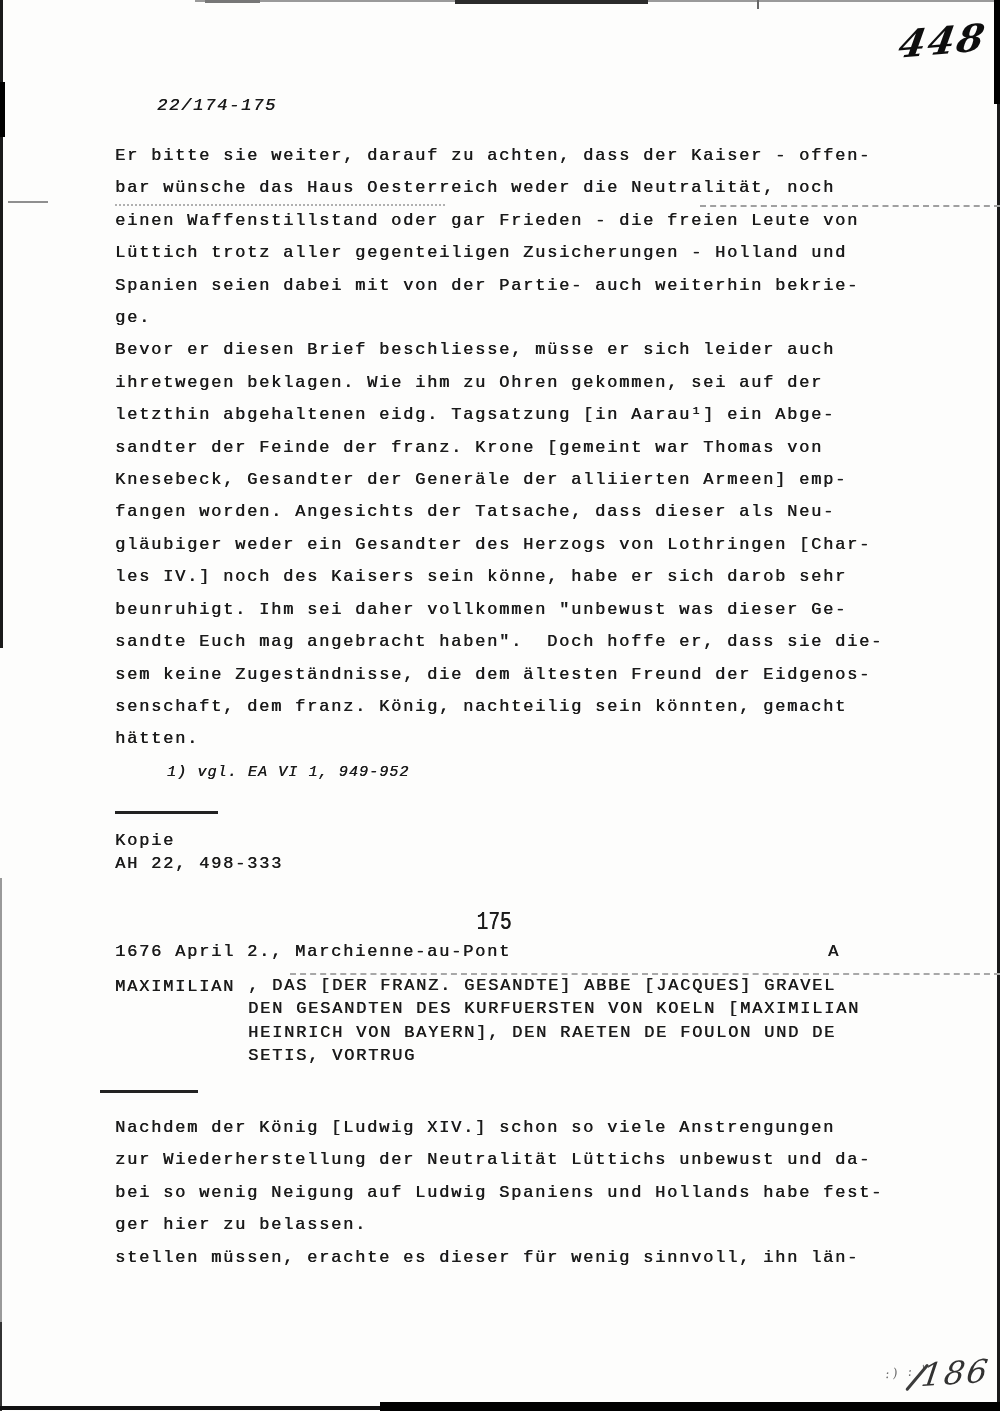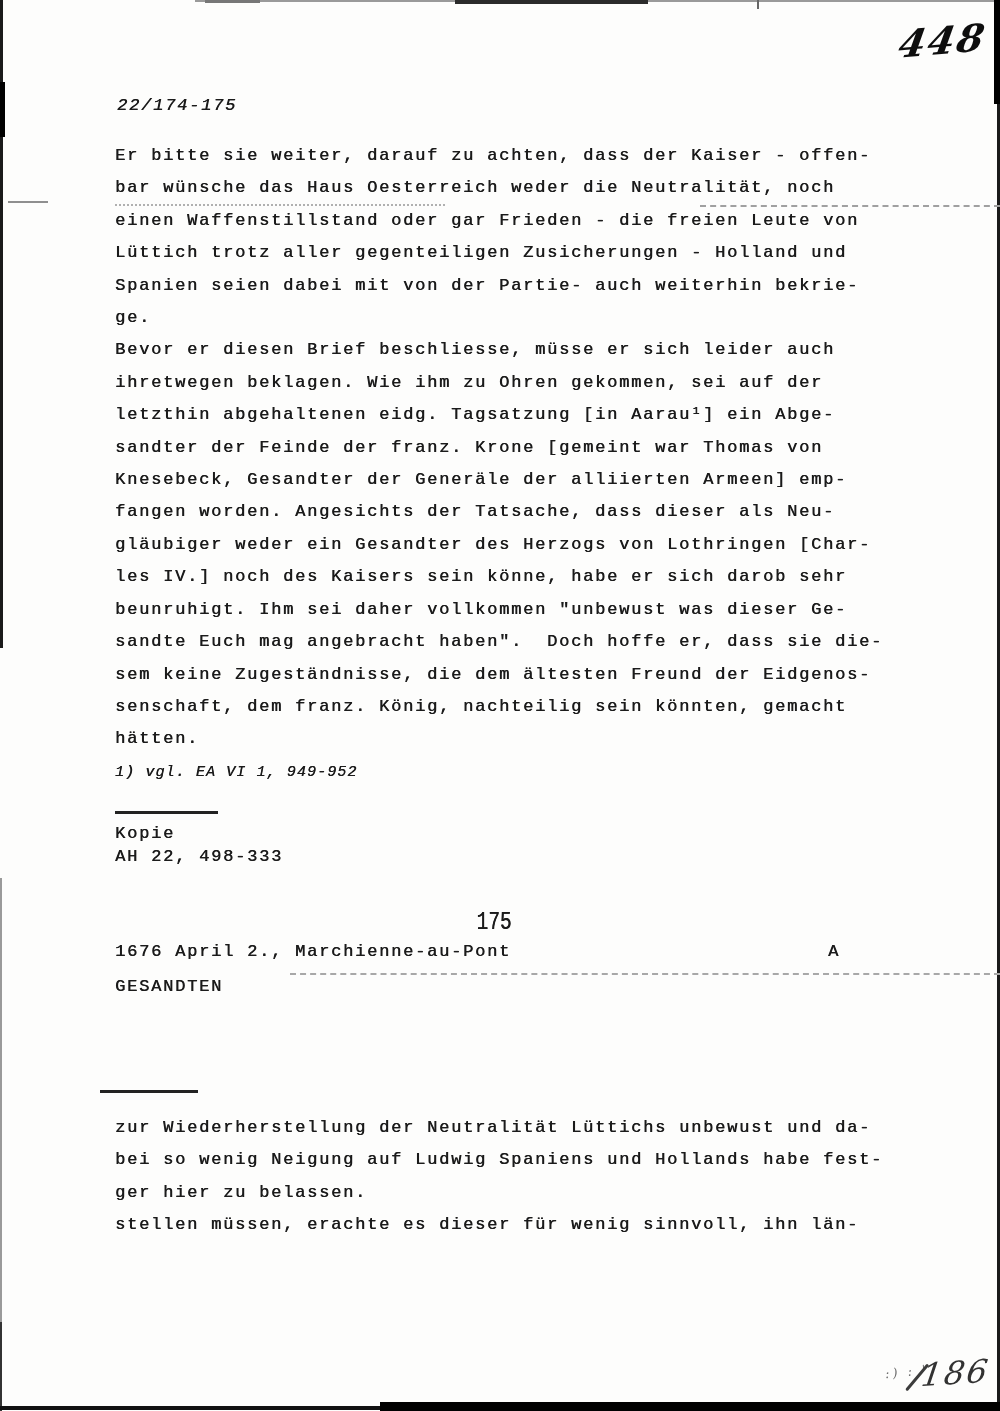--- a/index.html
+++ b/index.html
@@ -8,23 +8,23 @@
     position:relative; width:1000px; height:1411px;
     background:#fdfdfc; overflow:hidden;
     font-family:"Liberation Mono", monospace; color:#1b1b1b;
   }
   .abs { position:absolute; }
   .typed {
     white-space:pre; font-size:17px; letter-spacing:1.8px;
     text-shadow:0.45px 0 0 currentColor;
   }
   .typed-sm { white-space:pre; font-size:15px; letter-spacing:1.1px; text-shadow:0.35px 0 0 currentColor; }
-  .it { font-style:italic; }
+  .it { font-style:italic;margin-left:40px; }
   .dbl { line-height:32.4px; }
-  .sng { line-height:23px; }
+  .sng { line-height:23px;margin-top:7px; }
   .sng2 { line-height:23.3px; }
   .entry-num {
     font-size:25px; letter-spacing:0; text-shadow:0.5px 0 0 currentColor;
     transform:scaleX(0.78); transform-origin:center top; text-align:center;
   }
   .hw-top {
     font-family:"DejaVu Serif", serif; font-style:italic; font-weight:700;
     font-size:38px; color:#0e0e0e; letter-spacing:2px;
     transform:skewX(-14deg) rotate(-5deg);
   }
@@ -64,38 +64,39 @@
   <div class="abs" style="left:115px;top:204px;width:330px;border-top:2px dotted #b0b0b0;"></div>
   <div class="abs" style="left:700px;top:205px;width:300px;border-top:2px dashed #a0a0a0;"></div>
   <div class="abs" style="left:290px;top:973px;width:710px;border-top:2px dashed #a8a8a8;"></div>
 
   <div class="abs hw-top" style="left:900px;top:18px;">448</div>
 
   <div class="abs typed it" style="left:117px;top:96px;">22/174-175</div>
 
   <div class="abs typed dbl" style="left:115px;top:140px;"><div>Er bitte sie weiter, darauf zu achten, dass der Kaiser - offen-</div><div>bar wünsche das Haus Oesterreich weder die Neutralität, noch</div><div>einen Waffenstillstand oder gar Frieden - die freien Leute von</div><div>Lüttich trotz aller gegenteiligen Zusicherungen - Holland und</div><div>Spanien seien dabei mit von der Partie- auch weiterhin bekrie-</div><div>ge.</div><div>Bevor er diesen Brief beschliesse, müsse er sich leider auch</div><div>ihretwegen beklagen. Wie ihm zu Ohren gekommen, sei auf der</div><div>letzthin abgehaltenen eidg. Tagsatzung [in Aarau¹] ein Abge-</div><div>sandter der Feinde der franz. Krone [gemeint war Thomas von</div><div>Knesebeck, Gesandter der Generäle der alliierten Armeen] emp-</div><div>fangen worden. Angesichts der Tatsache, dass dieser als Neu-</div><div>gläubiger weder ein Gesandter des Herzogs von Lothringen [Char-</div><div>les IV.] noch des Kaisers sein könne, habe er sich darob sehr</div><div>beunruhigt. Ihm sei daher vollkommen "unbewust was dieser Ge-</div><div>sandte Euch mag angebracht haben".  Doch hoffe er, dass sie die-</div><div>sem keine Zugeständnisse, die dem ältesten Freund der Eidgenos-</div><div>senschaft, dem franz. König, nachteilig sein könnten, gemacht</div><div>hätten.</div></div>
 
-  <div class="abs typed-sm it" style="left:115px;top:764px;font-style:italic;">1) vgl. EA VI 1, 949-952</div>
+  <div class="abs typed-sm it" style="left:127px;top:764px;font-style:italic;">1) vgl. EA VI 1, 949-952</div>
 
   <div class="abs rule" style="left:115px;top:811px;width:103px;"></div>
 
   <div class="abs typed sng" style="left:115px;top:822px;"><div>Kopie</div><div>AH 22, 498-333</div></div>
 
   <div class="abs" style="left:-6px;top:908px;width:1000px;text-align:center;">
     <div class="entry-num">175</div>
   </div>
 
   <div class="abs" style="left:0;top:942px;width:1000px;">
     <span class="abs typed" style="left:115px;top:0;">1676 April 2., Marchienne-au-Pont</span>
     <span class="abs typed" style="left:828px;top:0;">A</span>
   </div>
 
-  <div class="abs typed" style="left:115px;top:977px;">GESANDTEN</div>
+  <div class="abs typed" style="left:115px;top:977px;">MAXIMILIAN</div>
+  <div class="abs typed sng2" style="left:248px;top:974px;"><div>, DAS [DER FRANZ. GESANDTE] ABBE [JACQUES] GRAVEL</div><div>DEN GESANDTEN DES KURFUERSTEN VON KOELN [MAXIMILIAN</div><div>HEINRICH VON BAYERN], DEN RAETEN DE FOULON UND DE</div><div>SETIS, VORTRUG</div></div>
 
   <div class="abs rule" style="left:100px;top:1090px;width:98px;"></div>
 
-  <div class="abs typed dbl" style="left:115px;top:1112px;"><div>zur Wiederherstellung der Neutralität Lüttichs unbewust und da-</div><div>bei so wenig Neigung auf Ludwig Spaniens und Hollands habe fest-</div><div>ger hier zu belassen.</div><div>stellen müssen, erachte es dieser für wenig sinnvoll, ihn län-</div></div>
+  <div class="abs typed dbl" style="left:115px;top:1112px;"><div>Nachdem der König [Ludwig XIV.] schon so viele Anstrengungen</div><div>zur Wiederherstellung der Neutralität Lüttichs unbewust und da-</div><div>bei so wenig Neigung auf Ludwig Spaniens und Hollands habe fest-</div><div>ger hier zu belassen.</div><div>stellen müssen, erachte es dieser für wenig sinnvoll, ihn län-</div></div>
 
   <div class="abs hw-marks" style="left:885px;top:1364px;">:) : '</div>
   <div class="abs pen-stroke" style="left:900px;top:1376px;"></div>
   <div class="abs hw-bottom" style="left:922px;top:1354px;">186</div>
 
 </div>
 
 </body></html>

